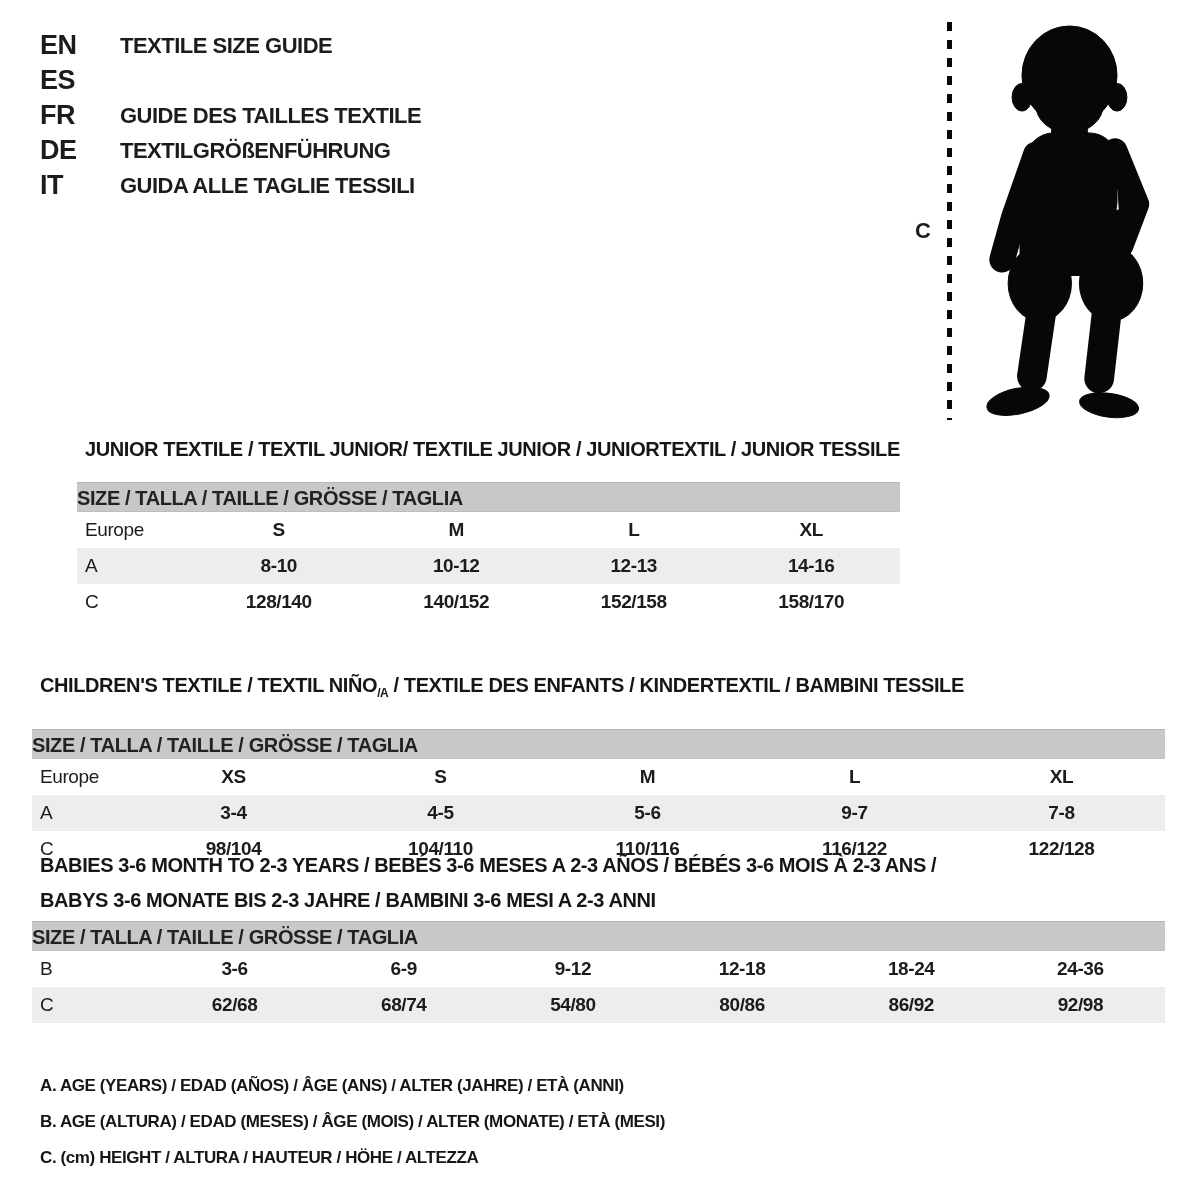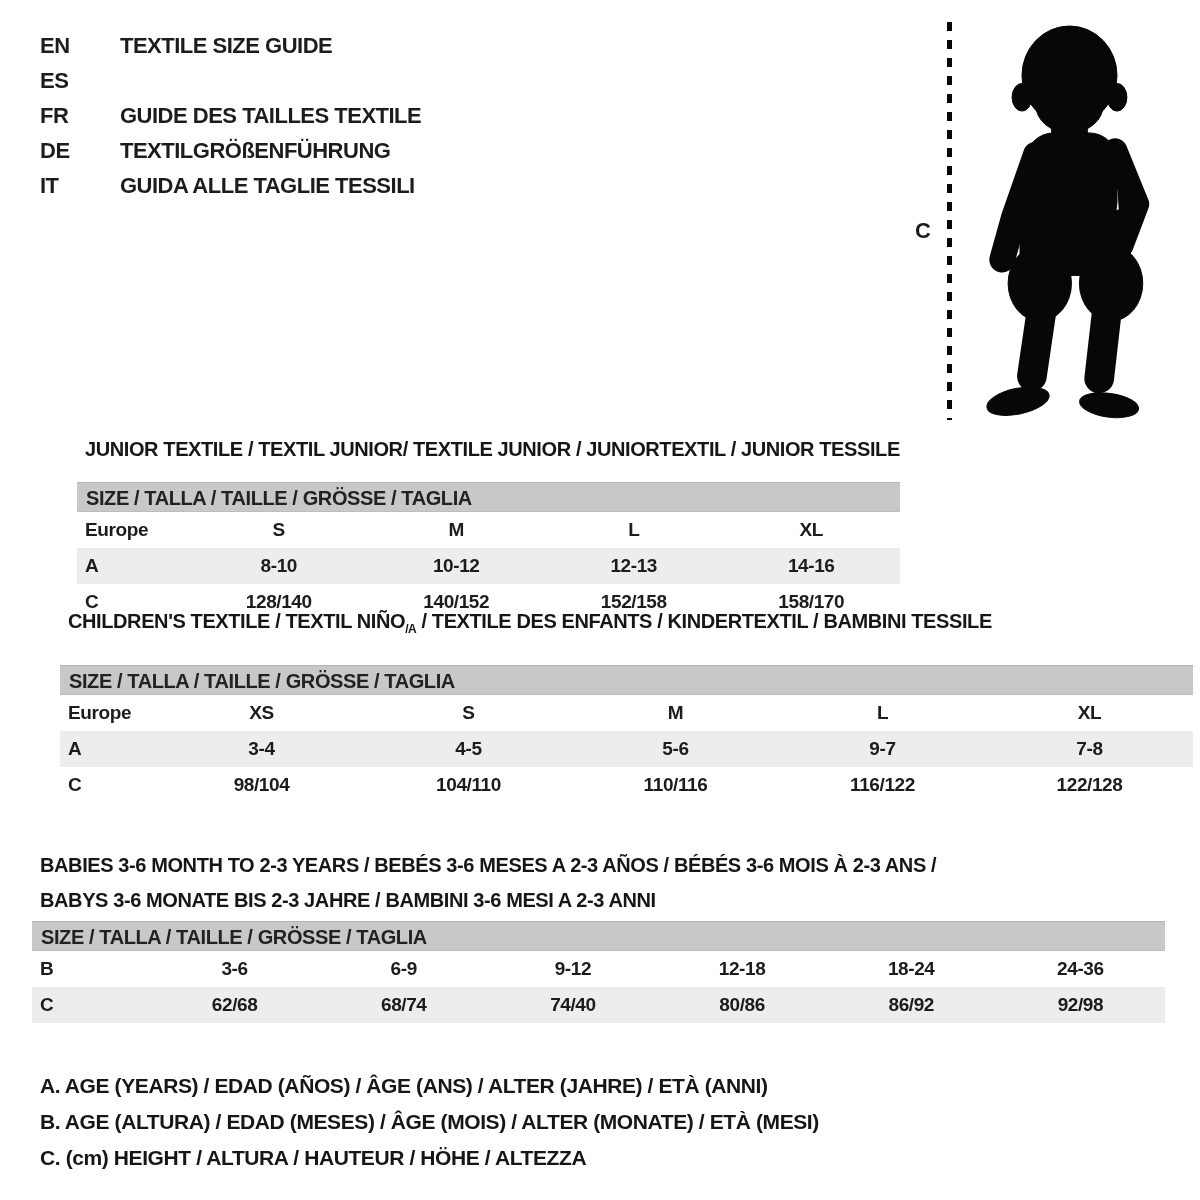--- a/index.html
+++ b/index.html
@@ -19,21 +19,21 @@
     width:1200px;height:1200px;
     background:#ffffff;
     overflow:hidden;
   }
 
   
   .lang-block{position:absolute;left:40px;top:28px;}
   .lang-row{display:flex;line-height:35px;}
   .lang-code{
     width:80px;flex:0 0 80px;
-    font-size:22px;font-weight:700;letter-spacing:-0.5px;
+    font-size:27px;font-weight:700;letter-spacing:-0.5px;
   }
   .lang-label{
     font-size:22px;font-weight:700;letter-spacing:-0.5px;white-space:nowrap;
   }
 
   
   .figure-block{position:absolute;left:903px;top:18px;width:280px;height:404px;}
   .measure-label{
     position:absolute;left:12px;top:200px;
     font-size:22px;font-weight:700;
@@ -41,60 +41,60 @@
   .dash-line{
     position:absolute;left:44px;top:4px;bottom:2px;width:5px;
     background:repeating-linear-gradient(to bottom,var(--sil) 0 9px,transparent 9px 18px);
   }
   .sil-svg{position:absolute;left:64px;top:6px;width:205px;height:396px;}
   .sil-svg *{fill:var(--sil);stroke:var(--sil);}
 
   
   .section{position:absolute;left:32px;}
   .section-junior{top:436px;width:823px;margin-left:45px;}
-  .section-children{top:608px;width:1133px;margin-left:28px;}
+  .section-children{top:672px;width:1133px;}
   .section-babies{top:848px;width:1133px;}
 
   .section-title{
     font-size:20px;font-weight:700;letter-spacing:-0.4px;
     padding-left:8px;color:#161616;
   }
   .section-title .title-line{line-height:26px;white-space:nowrap;}
   .section-babies .section-title .title-line{line-height:35px;}
   .section-junior .section-title{margin-bottom:20px;}
   .section-children .section-title{margin-bottom:23px;}
   .section-babies .section-title{margin-bottom:3px;}
   .section-title .sub{font-size:0.6em;vertical-align:sub;}
 
   .size-bar{
     height:30px;line-height:30px;
     background:var(--bar-bg);
     border-top:1px solid #b5b5b5;
     border-bottom:1px solid #bdbdbd;
     font-size:20px;font-weight:700;letter-spacing:-0.4px;
-    padding-left:9px;color:#222;
+    padding-left:0;color:#222;
     white-space:nowrap;
   }
 
   .trow{display:grid;height:36px;align-items:center;}
   .trow.shaded{background:var(--row-shaded);}
   .cols-4{grid-template-columns:113px repeat(4,1fr);}
   .cols-5{grid-template-columns:98px repeat(5,1fr);}
   .cols-6{grid-template-columns:118px repeat(6,1fr);}
   .tlabel{
-    padding-left:8px;font-size:19px;font-weight:700;letter-spacing:-0.4px;
+    padding-left:8px;font-size:19px;font-weight:400;letter-spacing:-0.4px;
   }
   .tcell{
     text-align:center;font-size:19px;font-weight:700;letter-spacing:-0.4px;
   }
 
   
   .legend{position:absolute;left:40px;top:1068px;}
   .legend-line{
-    line-height:36px;font-size:21px;font-weight:700;letter-spacing:-0.4px;
+    line-height:36px;font-size:17px;font-weight:700;letter-spacing:-0.4px;
     white-space:nowrap;color:#161616;
   }
 </style>
 </head>
 <body>
 
 <div class="page">
 
   <div class="lang-block">
       <div class="lang-row">
@@ -217,21 +217,21 @@
         <div class="tcell">6-9</div>
         <div class="tcell">9-12</div>
         <div class="tcell">12-18</div>
         <div class="tcell">18-24</div>
         <div class="tcell">24-36</div>
       </div>
       <div class="trow cols-6 shaded">
         <div class="tlabel">C</div>
         <div class="tcell">62/68</div>
         <div class="tcell">68/74</div>
-        <div class="tcell">74/40</div>
+        <div class="tcell">54/80</div>
         <div class="tcell">80/86</div>
         <div class="tcell">86/92</div>
         <div class="tcell">92/98</div>
       </div>
     </div>
 
   <div class="legend">
       <div class="legend-line">A. AGE (YEARS) / EDAD (AÑOS) / ÂGE (ANS) / ALTER (JAHRE) / ETÀ (ANNI)</div>
       <div class="legend-line">B. AGE (ALTURA) / EDAD (MESES) / ÂGE (MOIS) / ALTER (MONATE) / ETÀ (MESI)</div>
       <div class="legend-line">C. (cm) HEIGHT / ALTURA / HAUTEUR / HÖHE / ALTEZZA</div>

